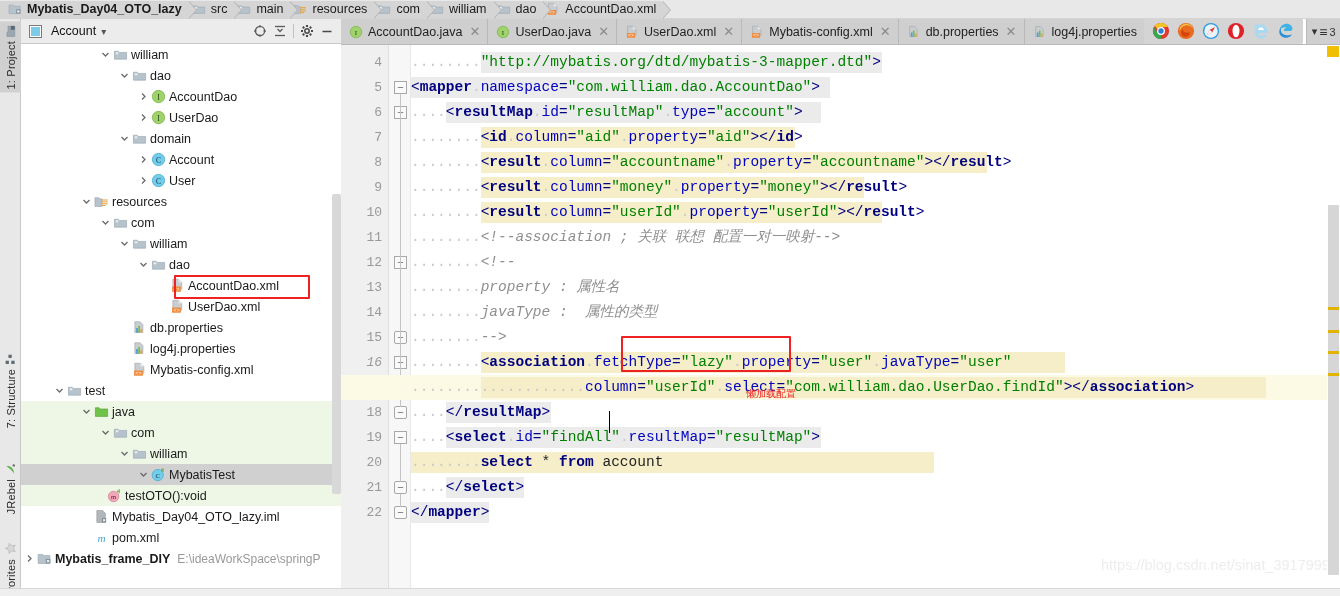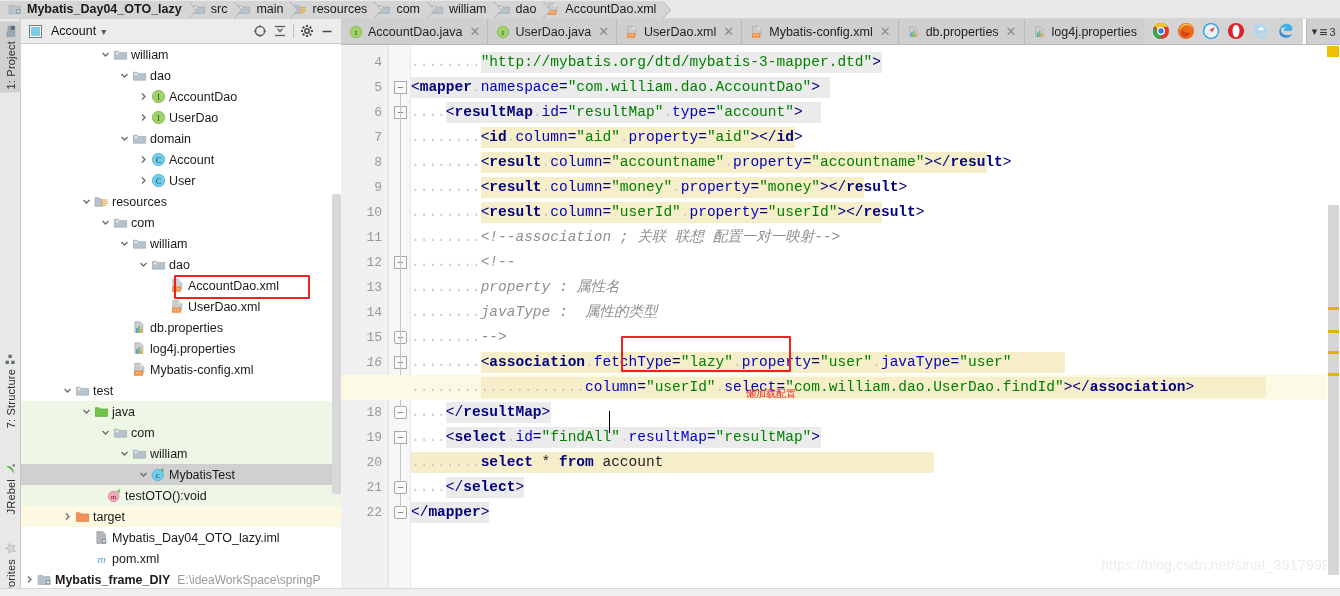--- a/index.html
+++ b/index.html
@@ -591,21 +591,21 @@
         <span class="tic">
           <svg width="15" height="15" viewBox="0 0 16 16">
             <path d="M3 1.3h6l3.6 3.6v6.4a.8.8 0 01-.8.8H3.8a.8.8 0 01-.8-.8z" fill="#c9cdd0" stroke="#9ba0a4" stroke-width=".6"></path>
             <path d="M9 1.3l3.6 3.6H9z" fill="#e6e9eb"></path>
             <rect x="2.2" y="9" width="9.4" height="5.6" rx=".6" fill="#f08b3c"></rect>
             <text x="6.9" y="13.4" font-size="5.6" font-family="Liberation Mono,monospace" text-anchor="middle" fill="#fff">&lt;&gt;</text>
           </svg>
         </span>
         <span class="tlabel">Mybatis-config.xml</span>
       </div>
-      <div class="trow" style="padding-left: 40px;">
+      <div class="trow" style="padding-left: 32px;">
         <span class="arrow">
           <svg width="9" height="9" viewBox="0 0 9 9">
             <path d="M1.5 3L4.5 6L7.5 3" fill="none" stroke="#6b6b6b" stroke-width="1.3"></path>
           </svg>
         </span>
         <span class="tic">
           <svg width="15" height="15" viewBox="0 0 16 16">
             <path d="M1.5 4.5h4l1.2 1.3h7.8v7.2H1.5z" fill="#b6c3cc" stroke="#9aa8b2" stroke-width=".7"></path>
             <rect x="3" y="5.6" width="2.6" height="2.2" fill="#e9eef1"></rect>
           </svg>
@@ -673,33 +673,20 @@
         <span class="arrow"></span>
         <span class="tic">
           <svg width="15" height="15" viewBox="0 0 16 16">
             <circle cx="7" cy="9" r="5.6" fill="#f2a7b8" stroke="#d97e96" stroke-width=".8"></circle>
             <text x="7" y="11.8" font-size="7" font-family="Liberation Serif,serif" text-anchor="middle" fill="#6a1030">m</text>
             <path d="M11 1.8l1.8 1.6-1.8 1.6z" fill="#5aa83a"></path>
             <path d="M13 1.4v4.2" stroke="#5aa83a" stroke-width="1.1"></path>
           </svg>
         </span>
         <span class="tlabel">testOTO():void</span>
-      </div>
-      <div class="trow yellow" style="padding-left: 40px;">
-        <span class="arrow">
-          <svg width="9" height="9" viewBox="0 0 9 9">
-            <path d="M3 1.5L6 4.5L3 7.5" fill="none" stroke="#6b6b6b" stroke-width="1.3"></path>
-          </svg>
-        </span>
-        <span class="tic">
-          <svg width="15" height="15" viewBox="0 0 16 16">
-            <path d="M1.5 4h4l1.2 1.3h7.8v7.9H1.5z" fill="#f0925a" stroke="#d87a42" stroke-width=".7"></path>
-          </svg>
-        </span>
-        <span class="tlabel">target</span>
       </div>
       <div class="trow" style="padding-left: 59px;">
         <span class="arrow"></span>
         <span class="tic">
           <svg width="15" height="15" viewBox="0 0 16 16">
             <path d="M3 1.6h6.2l3 3v9.8H3z" fill="#b0b6ba" stroke="#8d9396" stroke-width=".6"></path>
             <rect x="8.6" y="9.8" width="4.4" height="4.4" fill="#7e868c"></rect>
             <rect x="9.6" y="10.8" width="2.4" height="2.4" fill="#e8eaec"></rect>
           </svg>
         </span>

